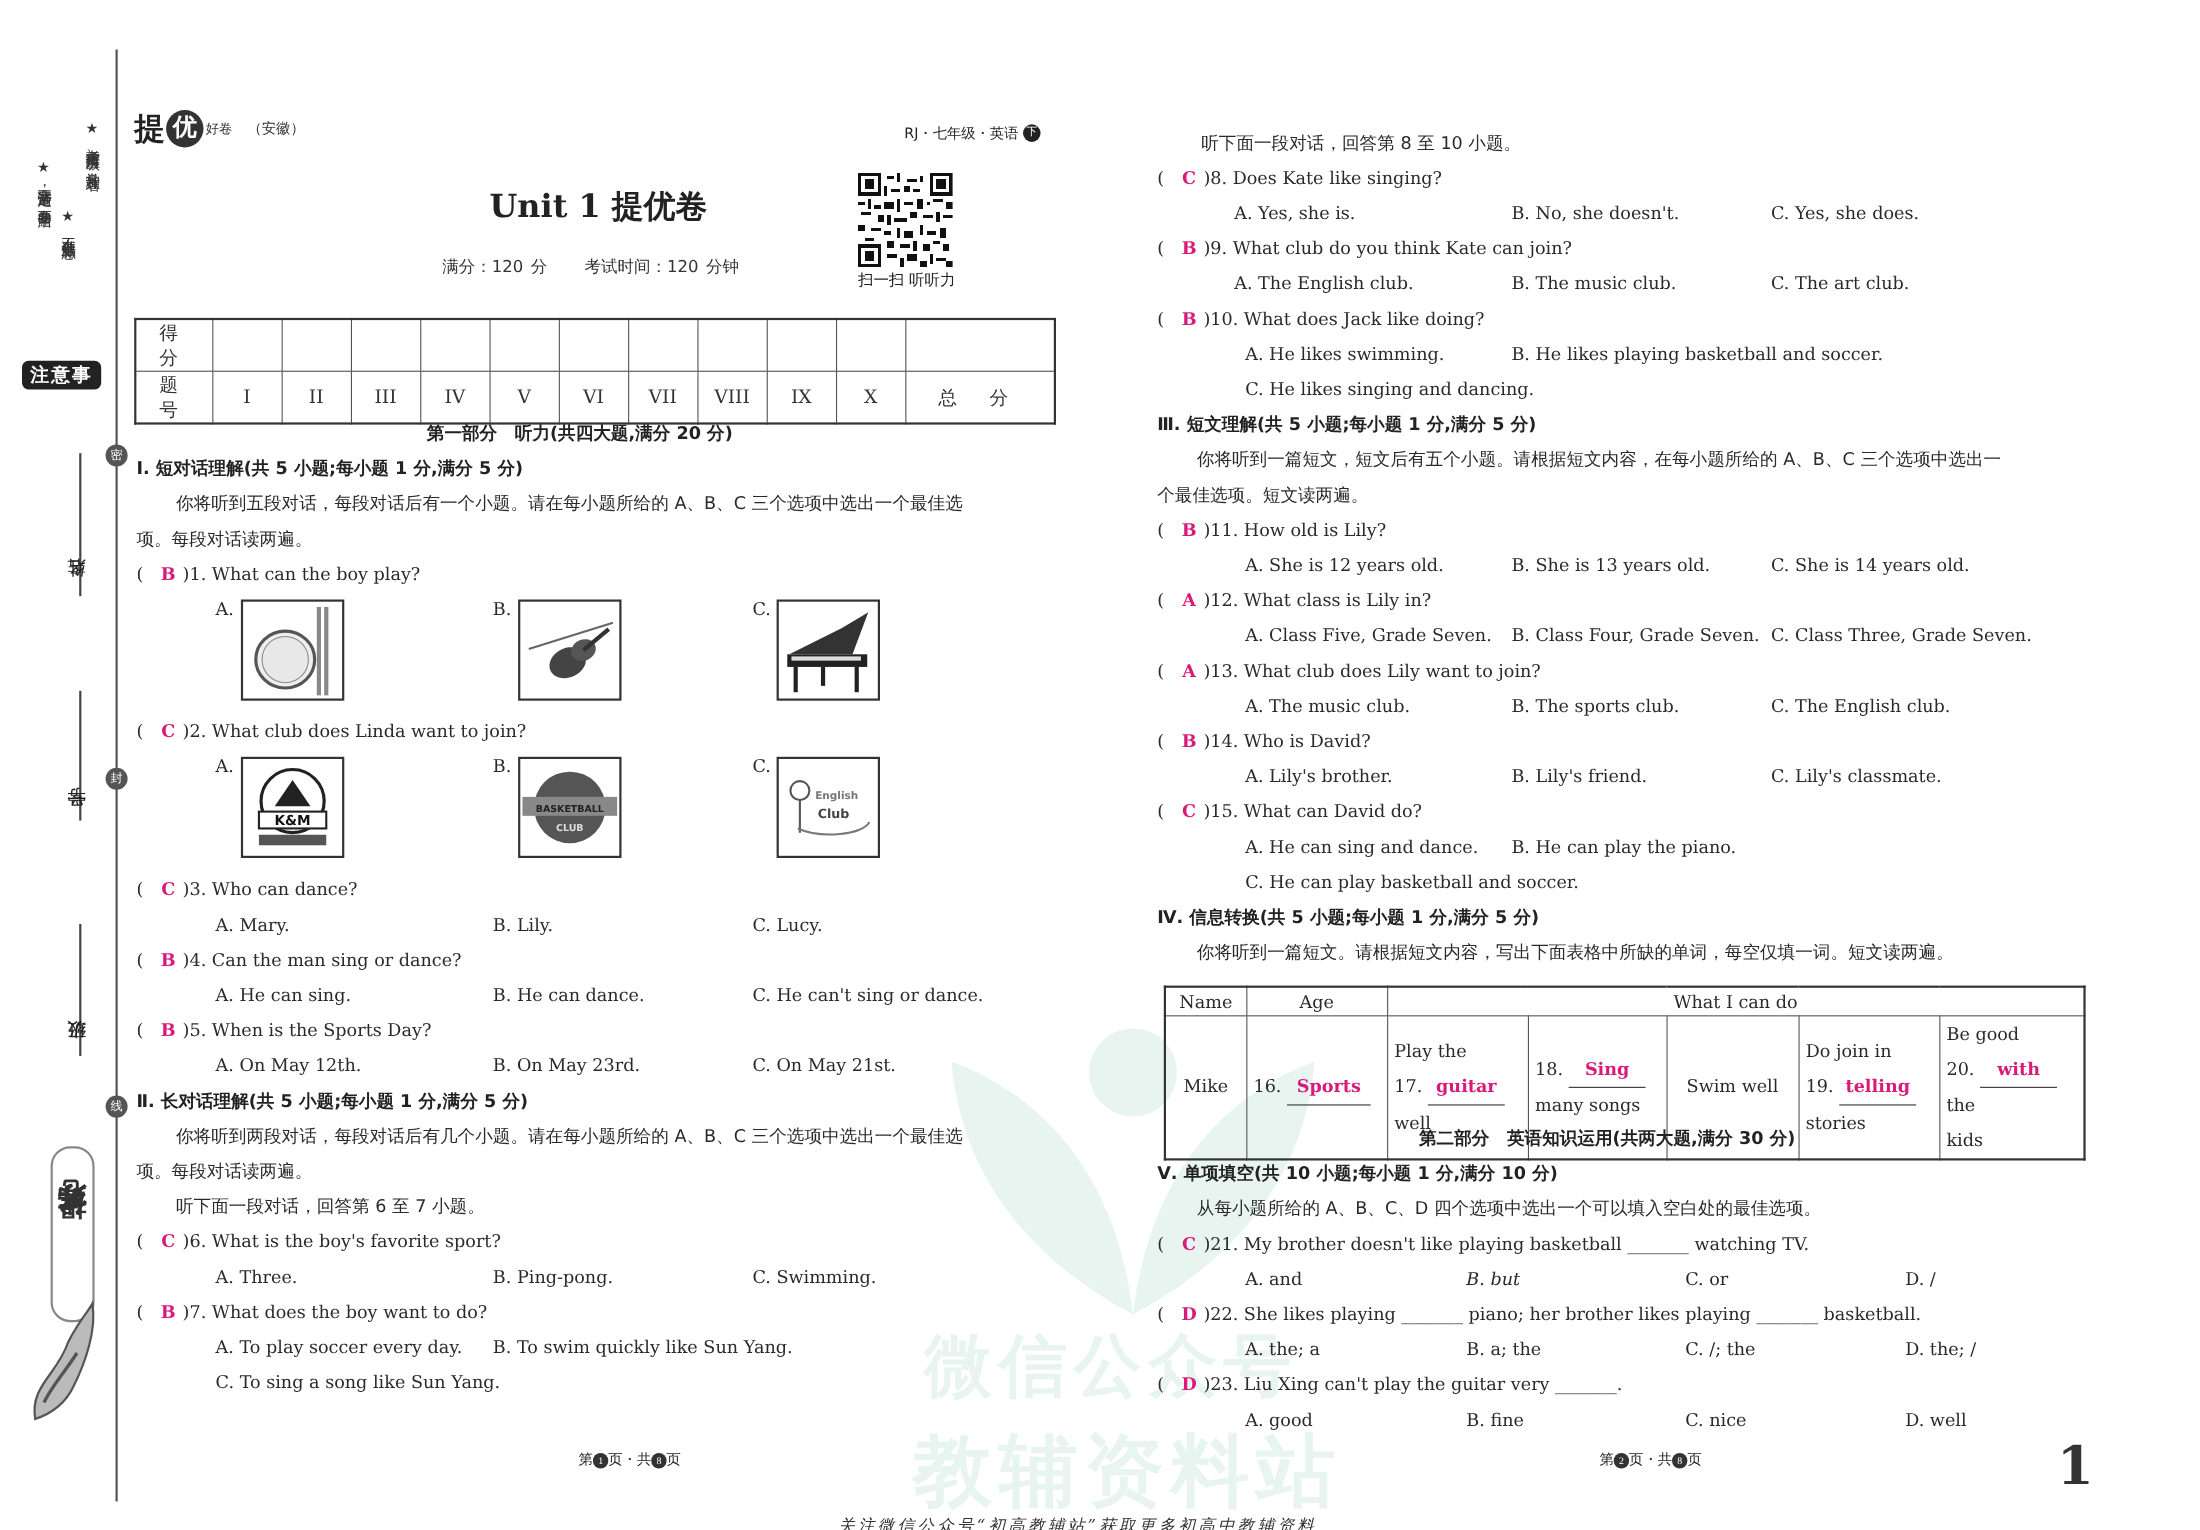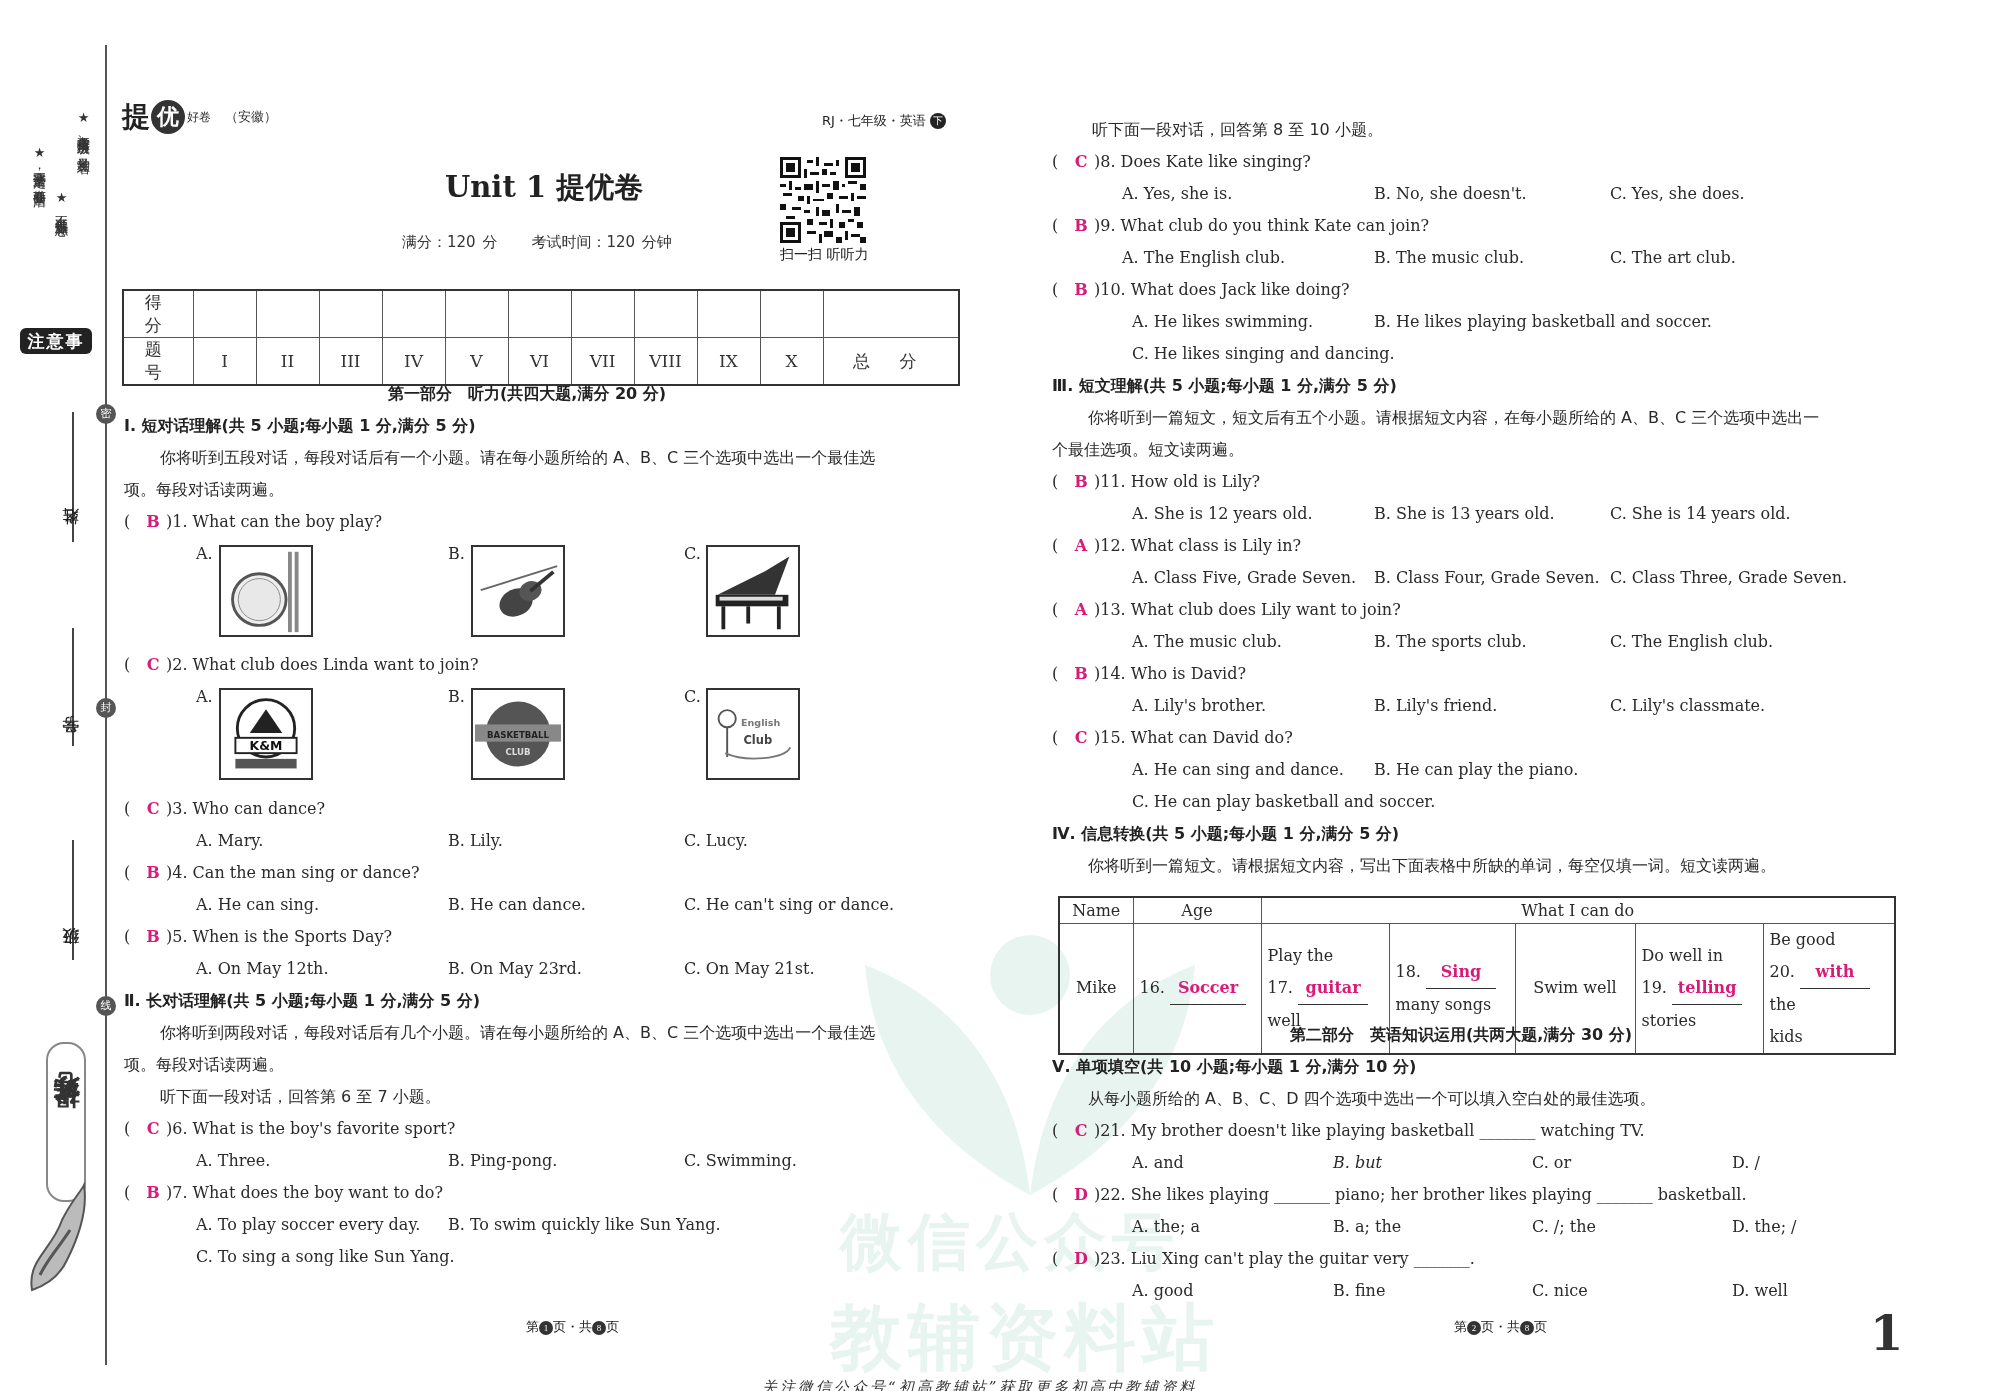--- a/index.html
+++ b/index.html
@@ -384,33 +384,33 @@
 
 <table class="info-table">
   <tbody>
       <tr class="h">
     <td style="width:74px;">Name</td>
     <td style="width:128px;">Age</td>
     <td colspan="6">What I can do</td>
   </tr>
   <tr class="r">
     <td style="text-align:center;">Mike</td>
-    <td><span>16.</span> <span class="blank fill" style="min-width:76px;">Soccer</span></td>
+    <td><span>16.</span> <span class="blank fill" style="min-width:76px;">Sports</span></td>
     <td style="width:128px;">
           <div>Play the</div>
           <div><span>17.</span> <span class="blank fill">guitar</span></div>
           <div>well</div>
         </td>
     <td style="width:126px;">
           <div><span>18.</span> <span class="blank fill">Sing</span></div>
           <div>many songs</div>
         </td>
     <td style="width:120px; text-align:center;">Swim well</td>
     <td style="width:128px;">
-          <div>Do well in</div>
+          <div>Do join in</div>
           <div><span>19.</span> <span class="blank fill">telling</span></div>
           <div>stories</div>
         </td>
     <td>
           <div>Be good</div>
           <div><span>20.</span> <span class="blank fill">with</span> <span>the</span></div>
           <div>kids</div>
         </td>
   </tr>
 </tbody>

